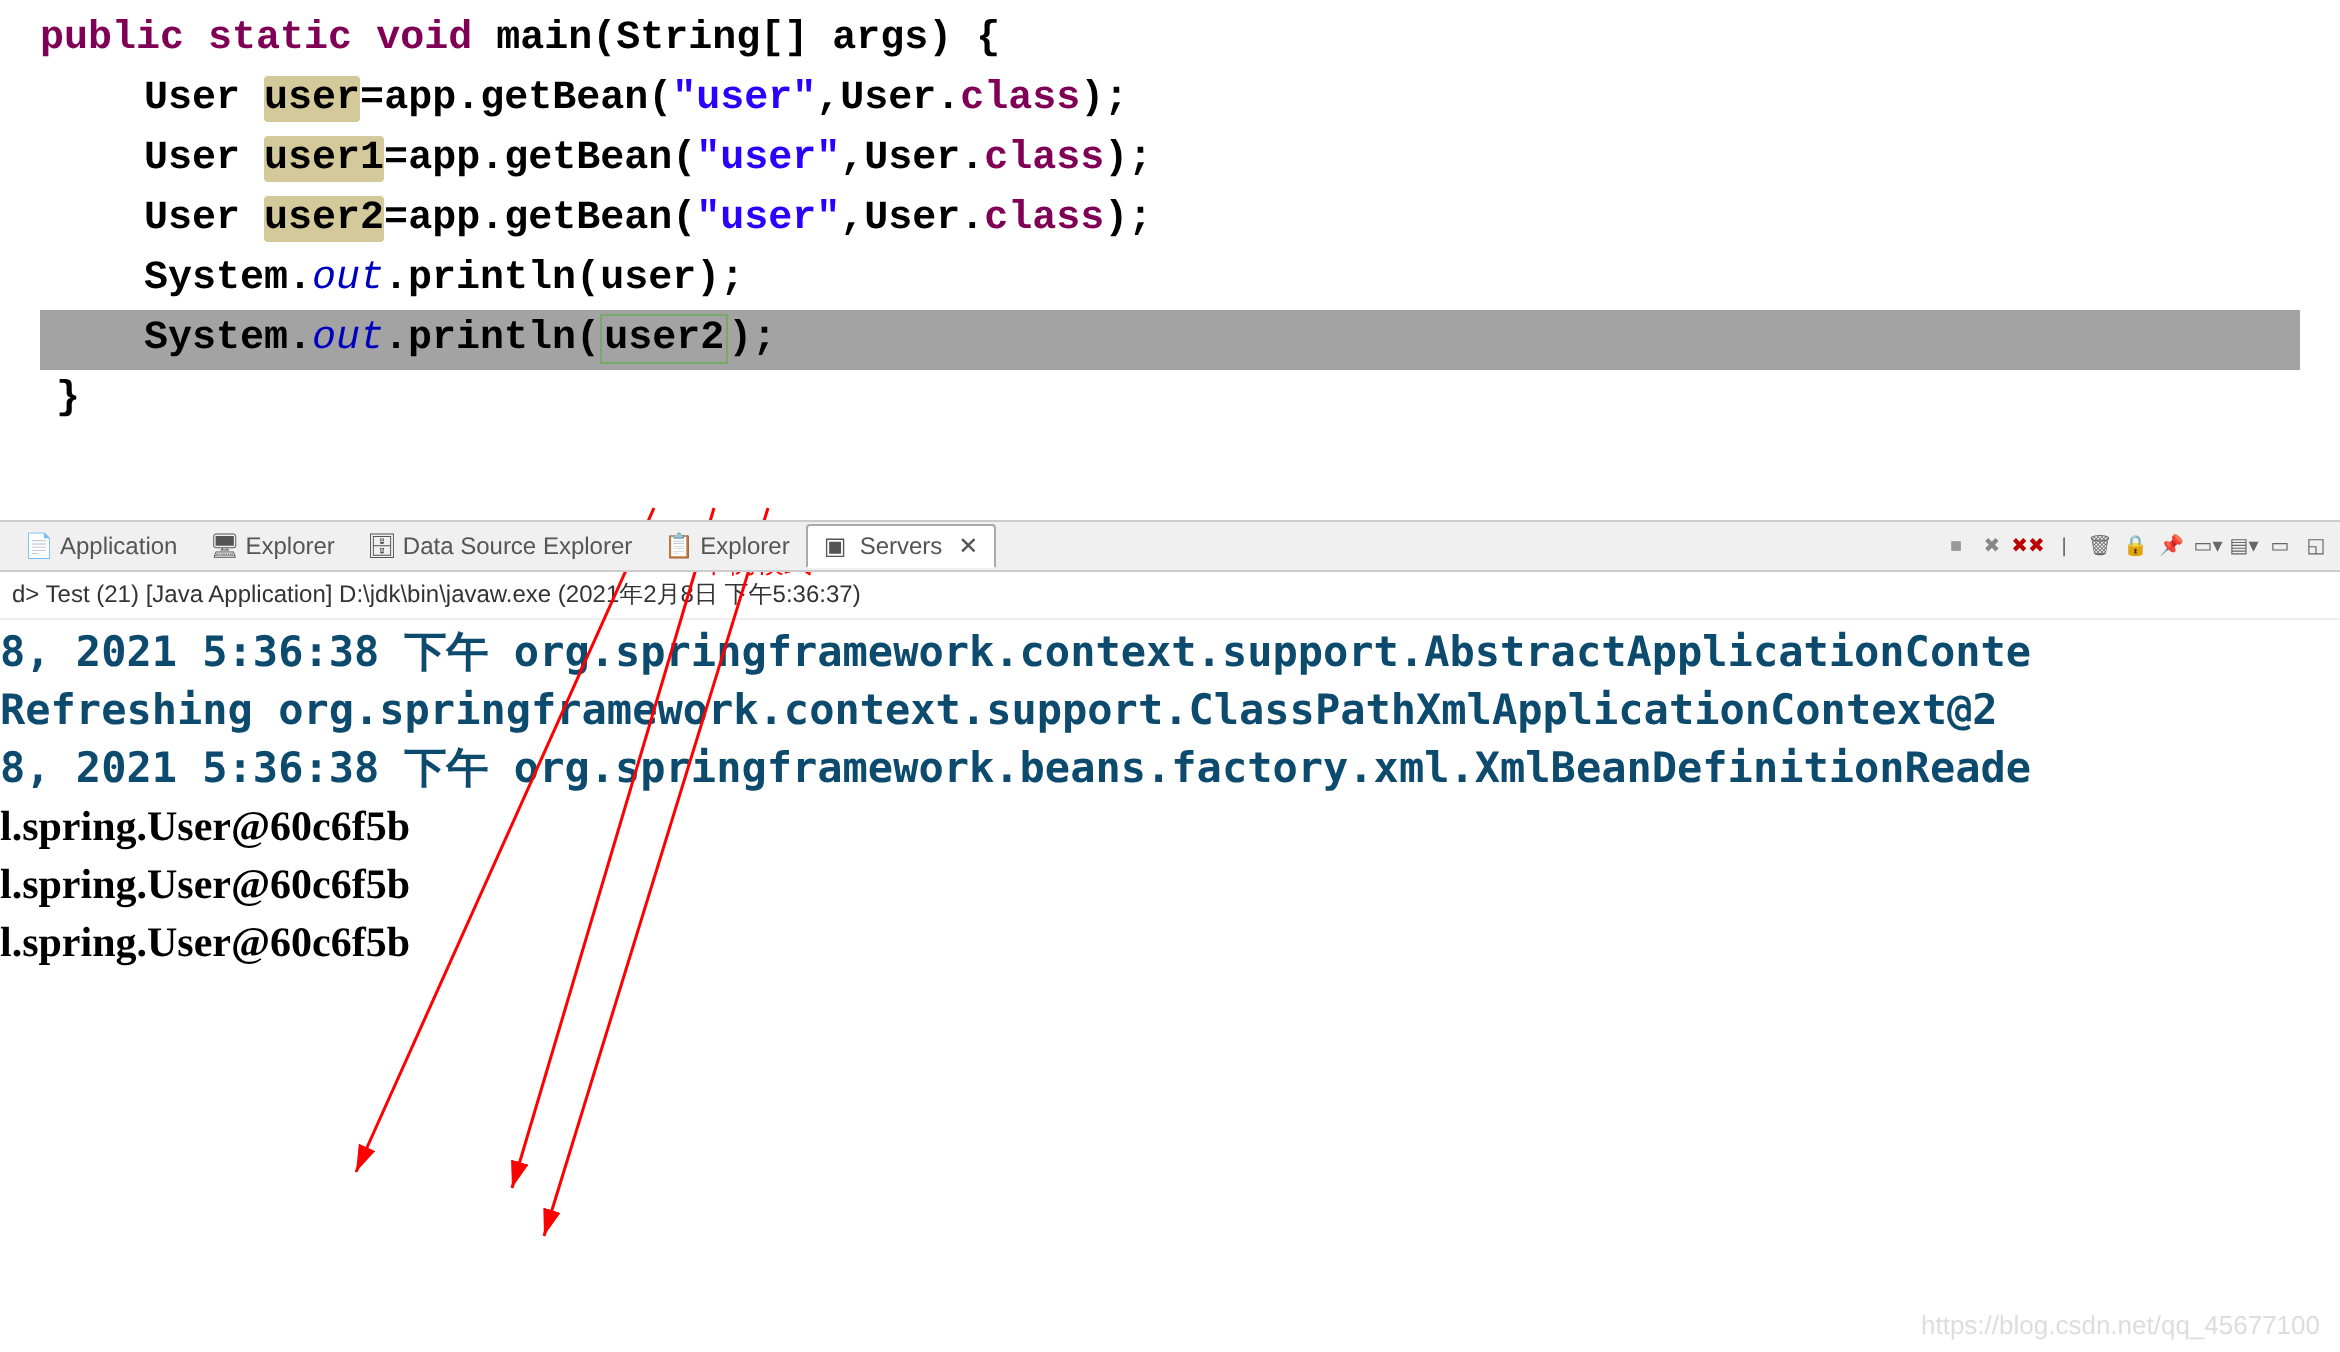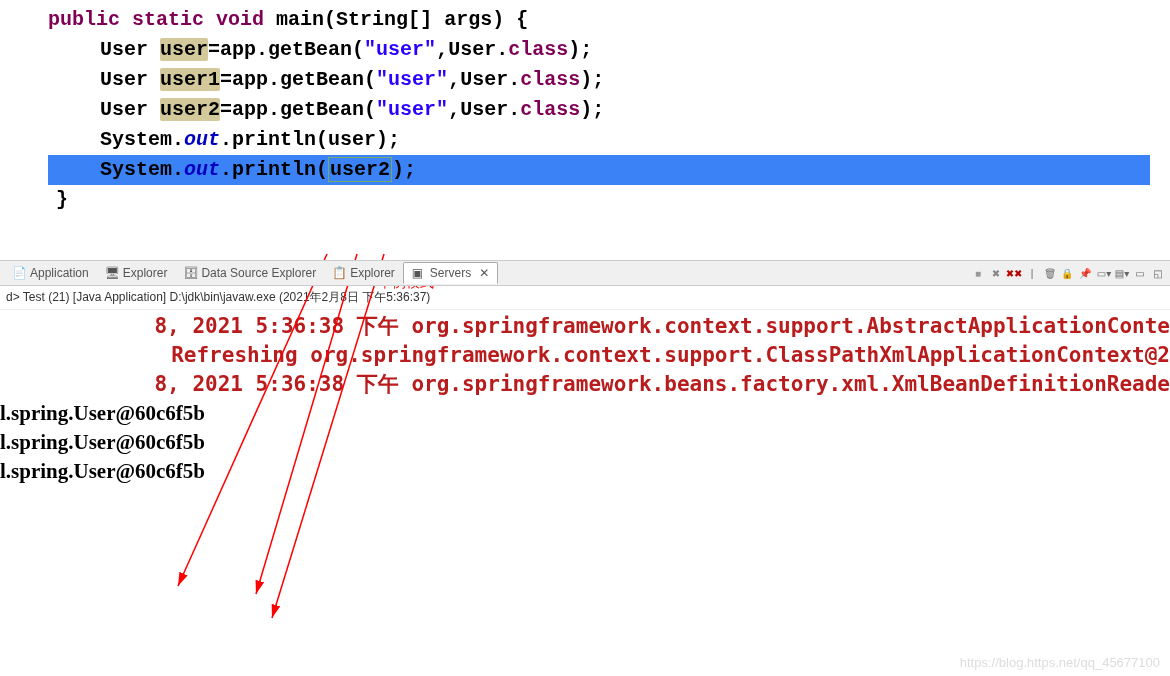--- a/index.html
+++ b/index.html
@@ -1,33 +1,33 @@
 <!DOCTYPE html>
 <html><head>
 <meta charset="utf-8">
 <style>
 * { margin: 0; padding: 0; box-sizing: border-box; }
 body { font-family: Consolas, "Courier New", monospace; background: #fff; width: 1170px; height: 676px; overflow: hidden; position: relative; }
-.editor { padding: 5px 20px; font-size: 20px; line-height: 30px; font-weight: bold; position: relative; margin-left: 28px; }
+.editor { padding: 5px 20px; font-size: 20px; line-height: 30px; font-weight: bold; position: relative; }
 .kw { color: #7f0055; font-weight: bold; }
 .str { color: #2a00ff; font-weight: bold; }
-.it { color: #0000c0; font-style: italic; font-weight: bold; }
-.hl-line { background: #3b82f6; display: block; width: 100%; }
+.it { color: #0000c0; font-style: italic; font-weight: normal; }
+.hl-line { background: #a3a3a3; display: block; width: 100%; }
 .hl-var { background: #d4c99a; border-radius: 2px; }
 .box-var { border: 1px solid #7a6; padding: 0 1px; }
 .norm { color: #000; }
 .annotation { color: #ff0000; font-size: 14px; font-weight: normal; position: absolute; }
 .tabs-bar { display: flex; align-items: center; background: #f0f0f0; border-top: 1px solid #ccc; border-bottom: 1px solid #ccc; height: 26px; font: 12px Tahoma, sans-serif; color: #555; padding: 0 4px; margin-top: 40px; position: relative; }
 .tab { display: flex; align-items: center; gap: 4px; padding: 3px 8px; cursor: pointer; }
 .tab.active { background: #fff; border: 1px solid #aaa; border-bottom: 1px solid #fff; border-radius: 2px 2px 0 0; }
 .tabs-right { position: absolute; right: 4px; display: flex; gap: 2px; }
 .tbtn { width: 16px; height: 16px; display: flex; align-items: center; justify-content: center; font-size: 10px; color: #666; cursor: pointer; }
 .run-info { font: 12px Tahoma, sans-serif; padding: 3px 6px; color: #333; border-bottom: 1px solid #eee; }
 .console { padding: 2px 0 0 0; font-family: Consolas, monospace; font-size: 21px; line-height: 29px; font-weight: bold; overflow: hidden; }
-.console .red { color: #b91c1c; text-align: right; }
+.console .red { color: #0c4a6e; }
 .console .blk { color: #000; font-family: Liberation Serif, serif; }
 .watermark { position: absolute; right: 10px; bottom: 6px; color: #ddd; font: 13px Arial; }
 svg.annot-svg { position: absolute; top: 0; left: 0; pointer-events: none; }
 .icon-generic { width: 14px; height: 14px; display: inline-block; }
 </style>
 </head>
 <body>
 
 <div class="editor">
   <div>
@@ -112,13 +112,13 @@
 
 <div class="console">
   <div class="red">8, 2021 5:36:38 下午 org.springframework.context.support.AbstractApplicationConte</div>
   <div class="red">Refreshing org.springframework.context.support.ClassPathXmlApplicationContext@2</div>
   <div class="red">8, 2021 5:36:38 下午 org.springframework.beans.factory.xml.XmlBeanDefinitionReade</div>
   <div class="blk">l.spring.User@60c6f5b</div>
   <div class="blk">l.spring.User@60c6f5b</div>
   <div class="blk">l.spring.User@60c6f5b</div>
 </div>
 
-<div class="watermark">https://blog.https.net/qq_45677100</div>
+<div class="watermark">https://blog.csdn.net/qq_45677100</div>
 
 </body></html>

